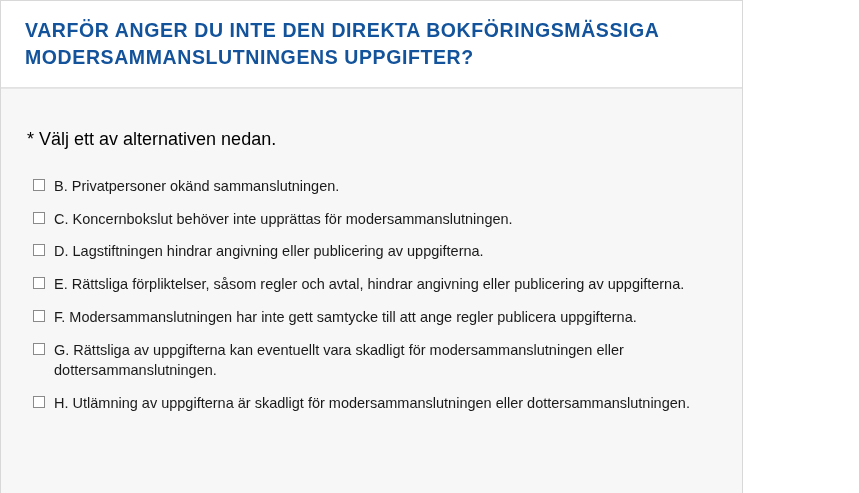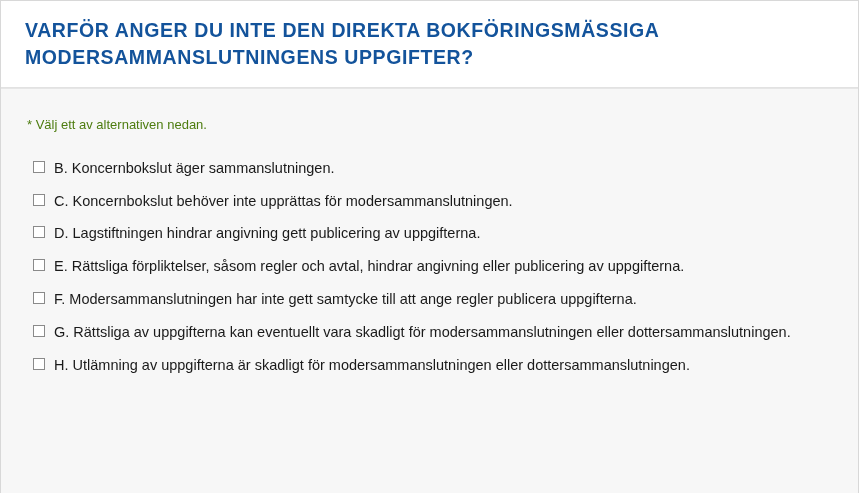--- a/index.html
+++ b/index.html
@@ -8,21 +8,21 @@
   }
   body {
     width: 859px;
     height: 493px;
     background: #ffffff;
     font-family: "Liberation Sans", sans-serif;
     overflow: hidden;
   }
   .page {
     position: relative;
-    width: 859px;
+    width: 743px;
     height: 493px;
     box-sizing: border-box;
     background: #ffffff;
     border: 1px solid #d8d8d8;
   }
   .title-area {
     padding: 16px 24px 10px 24px;
     background: #ffffff;
   }
   .page-title {
@@ -40,23 +40,23 @@
     margin: 6px 0 0 0;
   }
   .form-body {
     background: #f7f7f7;
     border-top: 1px solid #e6e6e6;
     padding: 24px 24px 20px 24px;
     height: 100%;
     box-sizing: border-box;
   }
   .instruction {
-    font-size: 13px;
-    color: #4d7c0f;
-    margin: 4px 0 26px 2px;
+    font-size: 18px;
+    color: #000000;
+    margin: 16px 0 26px 2px;
   }
   .options {
     display: block;
   }
   .option-row {
     display: flex;
     align-items: flex-start;
     margin-bottom: 12.5px;
   }
   .checkbox {
@@ -90,29 +90,29 @@
   </div>
 
   <div class="divider"></div>
 
   <div class="form-body">
     <p class="instruction">* Välj ett av alternativen nedan.</p>
 
     <div class="options" id="option-list">
         <div class="option-row">
           <span class="checkbox"></span>
-          <span class="option-label">B. Koncernbokslut äger sammanslutningen.</span>
+          <span class="option-label">B. Privatpersoner okänd sammanslutningen.</span>
         </div>
         <div class="option-row">
           <span class="checkbox"></span>
           <span class="option-label">C. Koncernbokslut behöver inte upprättas för modersammanslutningen.</span>
         </div>
         <div class="option-row">
           <span class="checkbox"></span>
-          <span class="option-label">D. Lagstiftningen hindrar angivning gett publicering av uppgifterna.</span>
+          <span class="option-label">D. Lagstiftningen hindrar angivning eller publicering av uppgifterna.</span>
         </div>
         <div class="option-row">
           <span class="checkbox"></span>
           <span class="option-label">E. Rättsliga förpliktelser, såsom regler och avtal, hindrar angivning eller publicering av uppgifterna.</span>
         </div>
         <div class="option-row">
           <span class="checkbox"></span>
           <span class="option-label">F. Modersammanslutningen har inte gett samtycke till att ange regler publicera uppgifterna.</span>
         </div>
         <div class="option-row">

